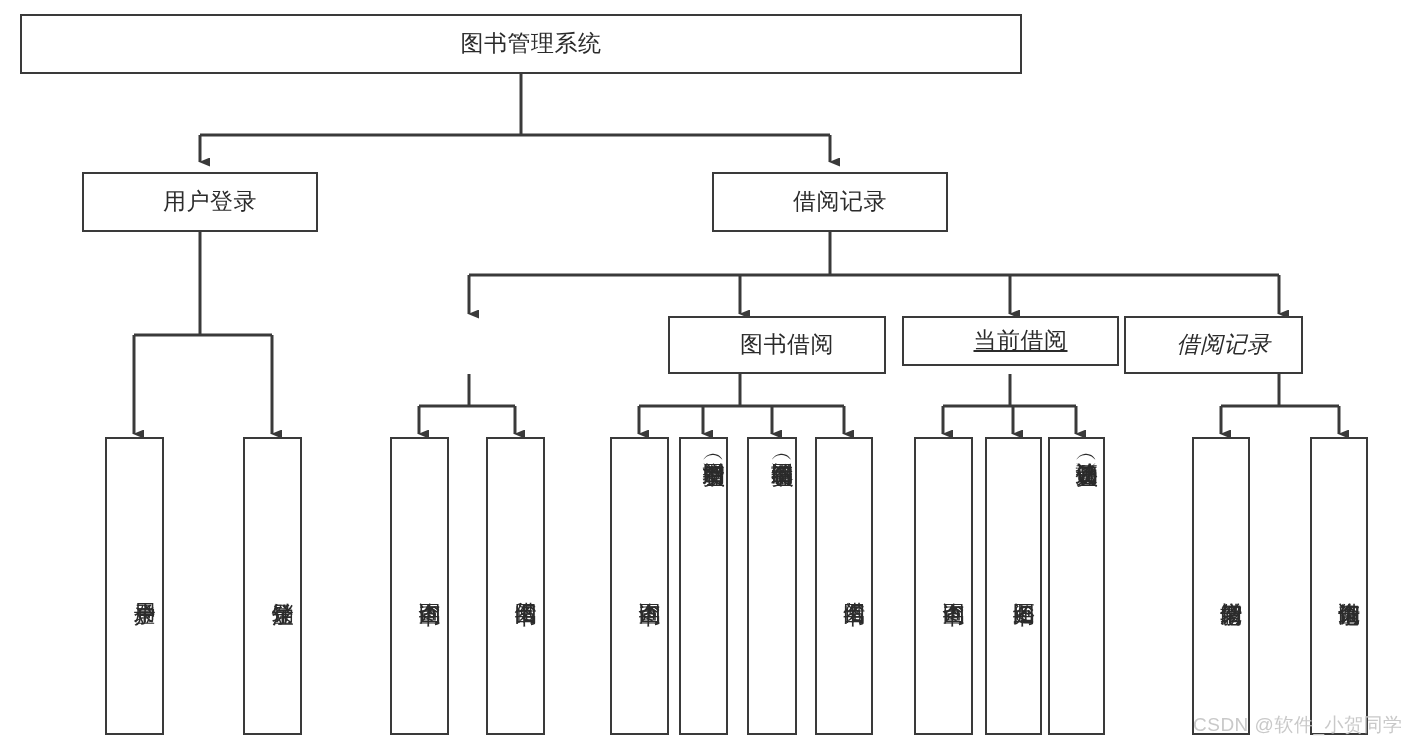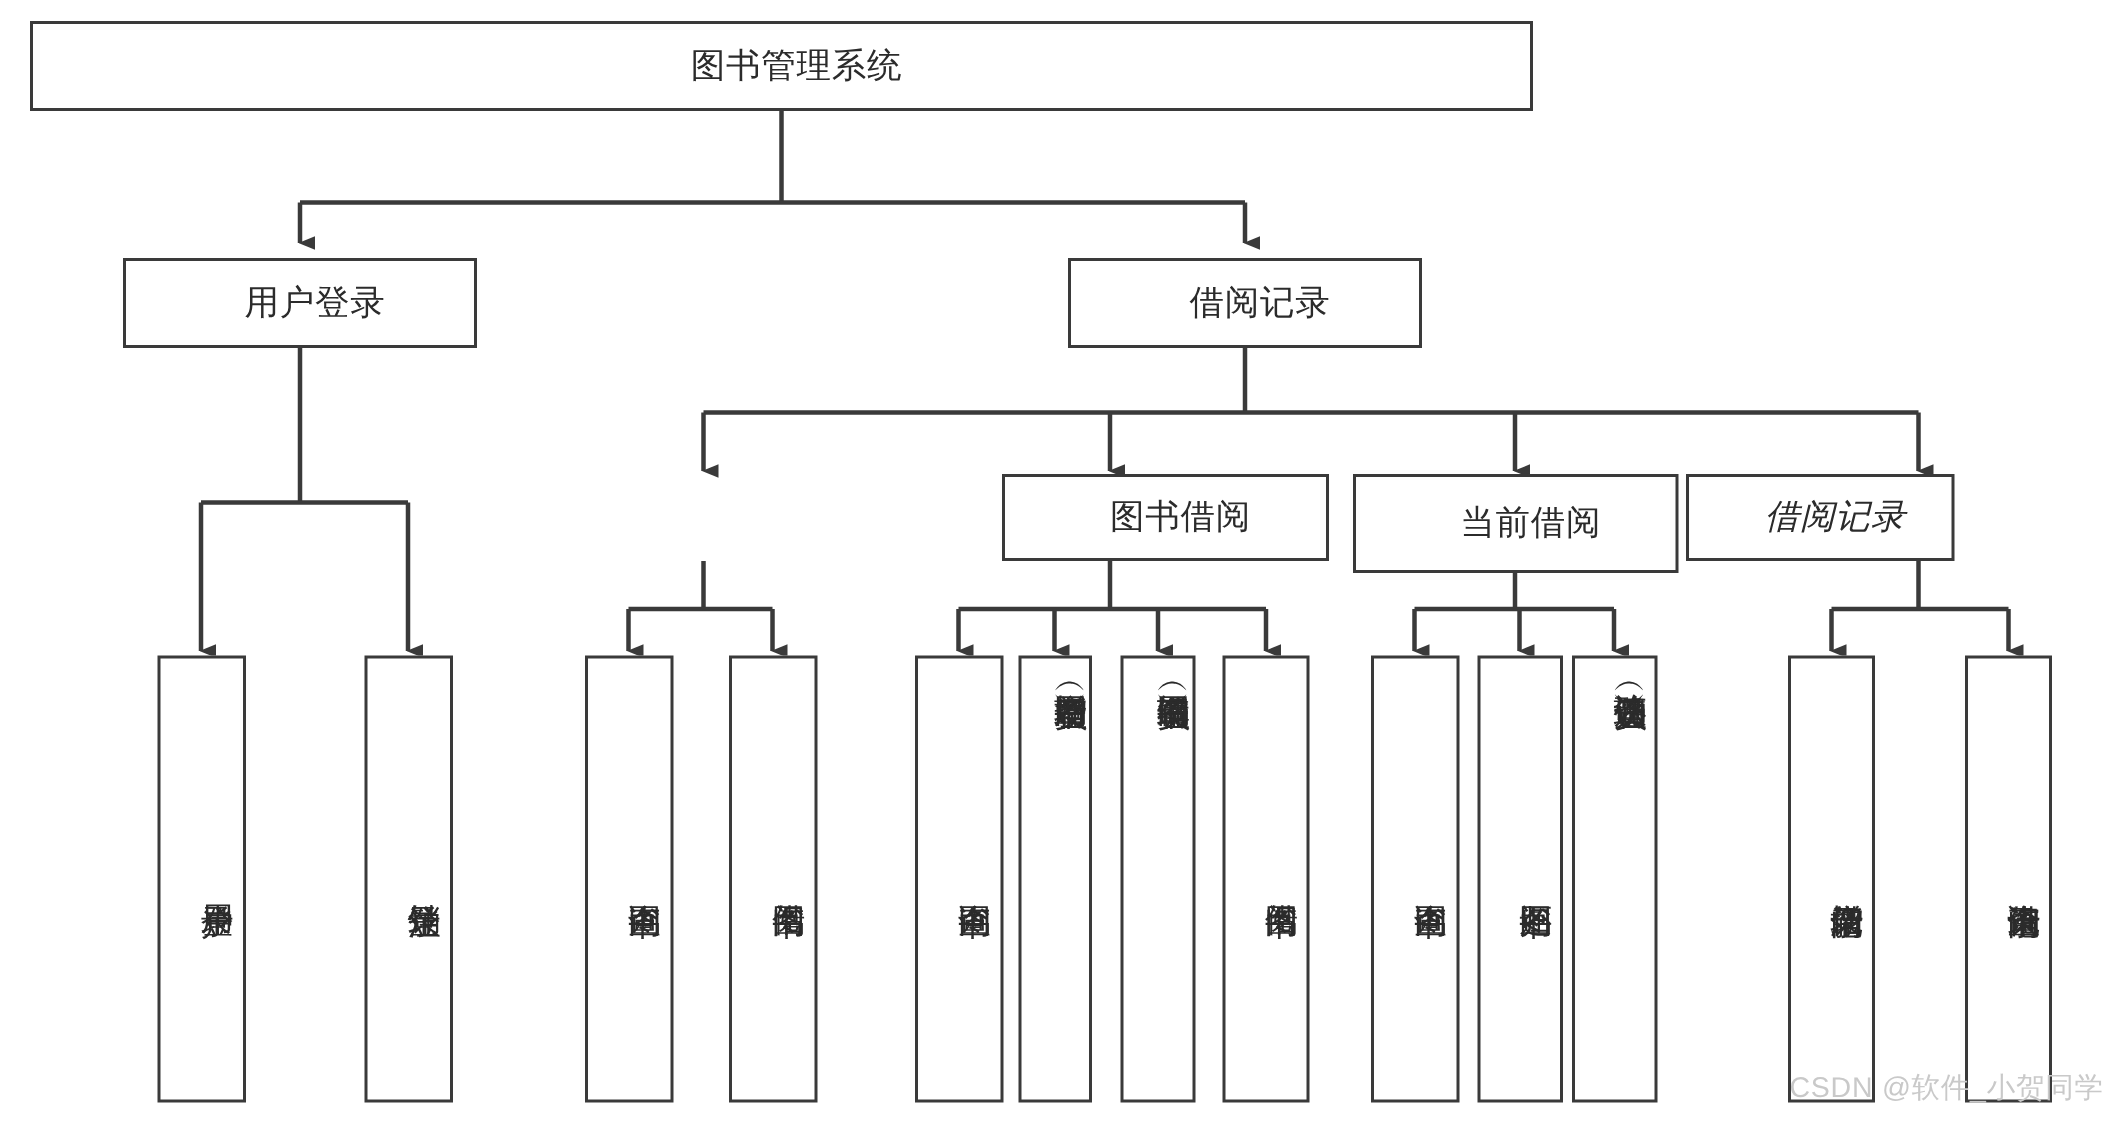--- a/index.html
+++ b/index.html
@@ -122,21 +122,21 @@
   <div class="node horiz" style="left:82px; top:172px; width:236px; height:60px;">
     <span>用户登录</span>
   </div>
   <div class="node horiz" style="left:712px; top:172px; width:236px; height:60px;">
     <span>借阅记录</span>
   </div>
 
   <div class="node horiz" style="left:668px; top:316px; width:218px; height:58px;">
     <span>图书借阅</span>
   </div>
-  <div class="node horiz" style="left:902px; top:316px; width:217px; height:66px;">
+  <div class="node horiz" style="left:902px; top:316px; width:217px; height:50px;text-decoration:underline;">
     <span>当前借阅</span>
   </div>
   <div class="node horiz" style="left:1124px; top:316px; width:179px; height:58px;font-style:italic;">
     <span>借阅记录</span>
   </div>
 
   <div class="node vert centered" style="left:105px; top:437px; width:59px; height:298px;">
     <span>用户登录</span>
   </div>
   <div class="node vert centered" style="left:243px; top:437px; width:59px; height:298px;">

